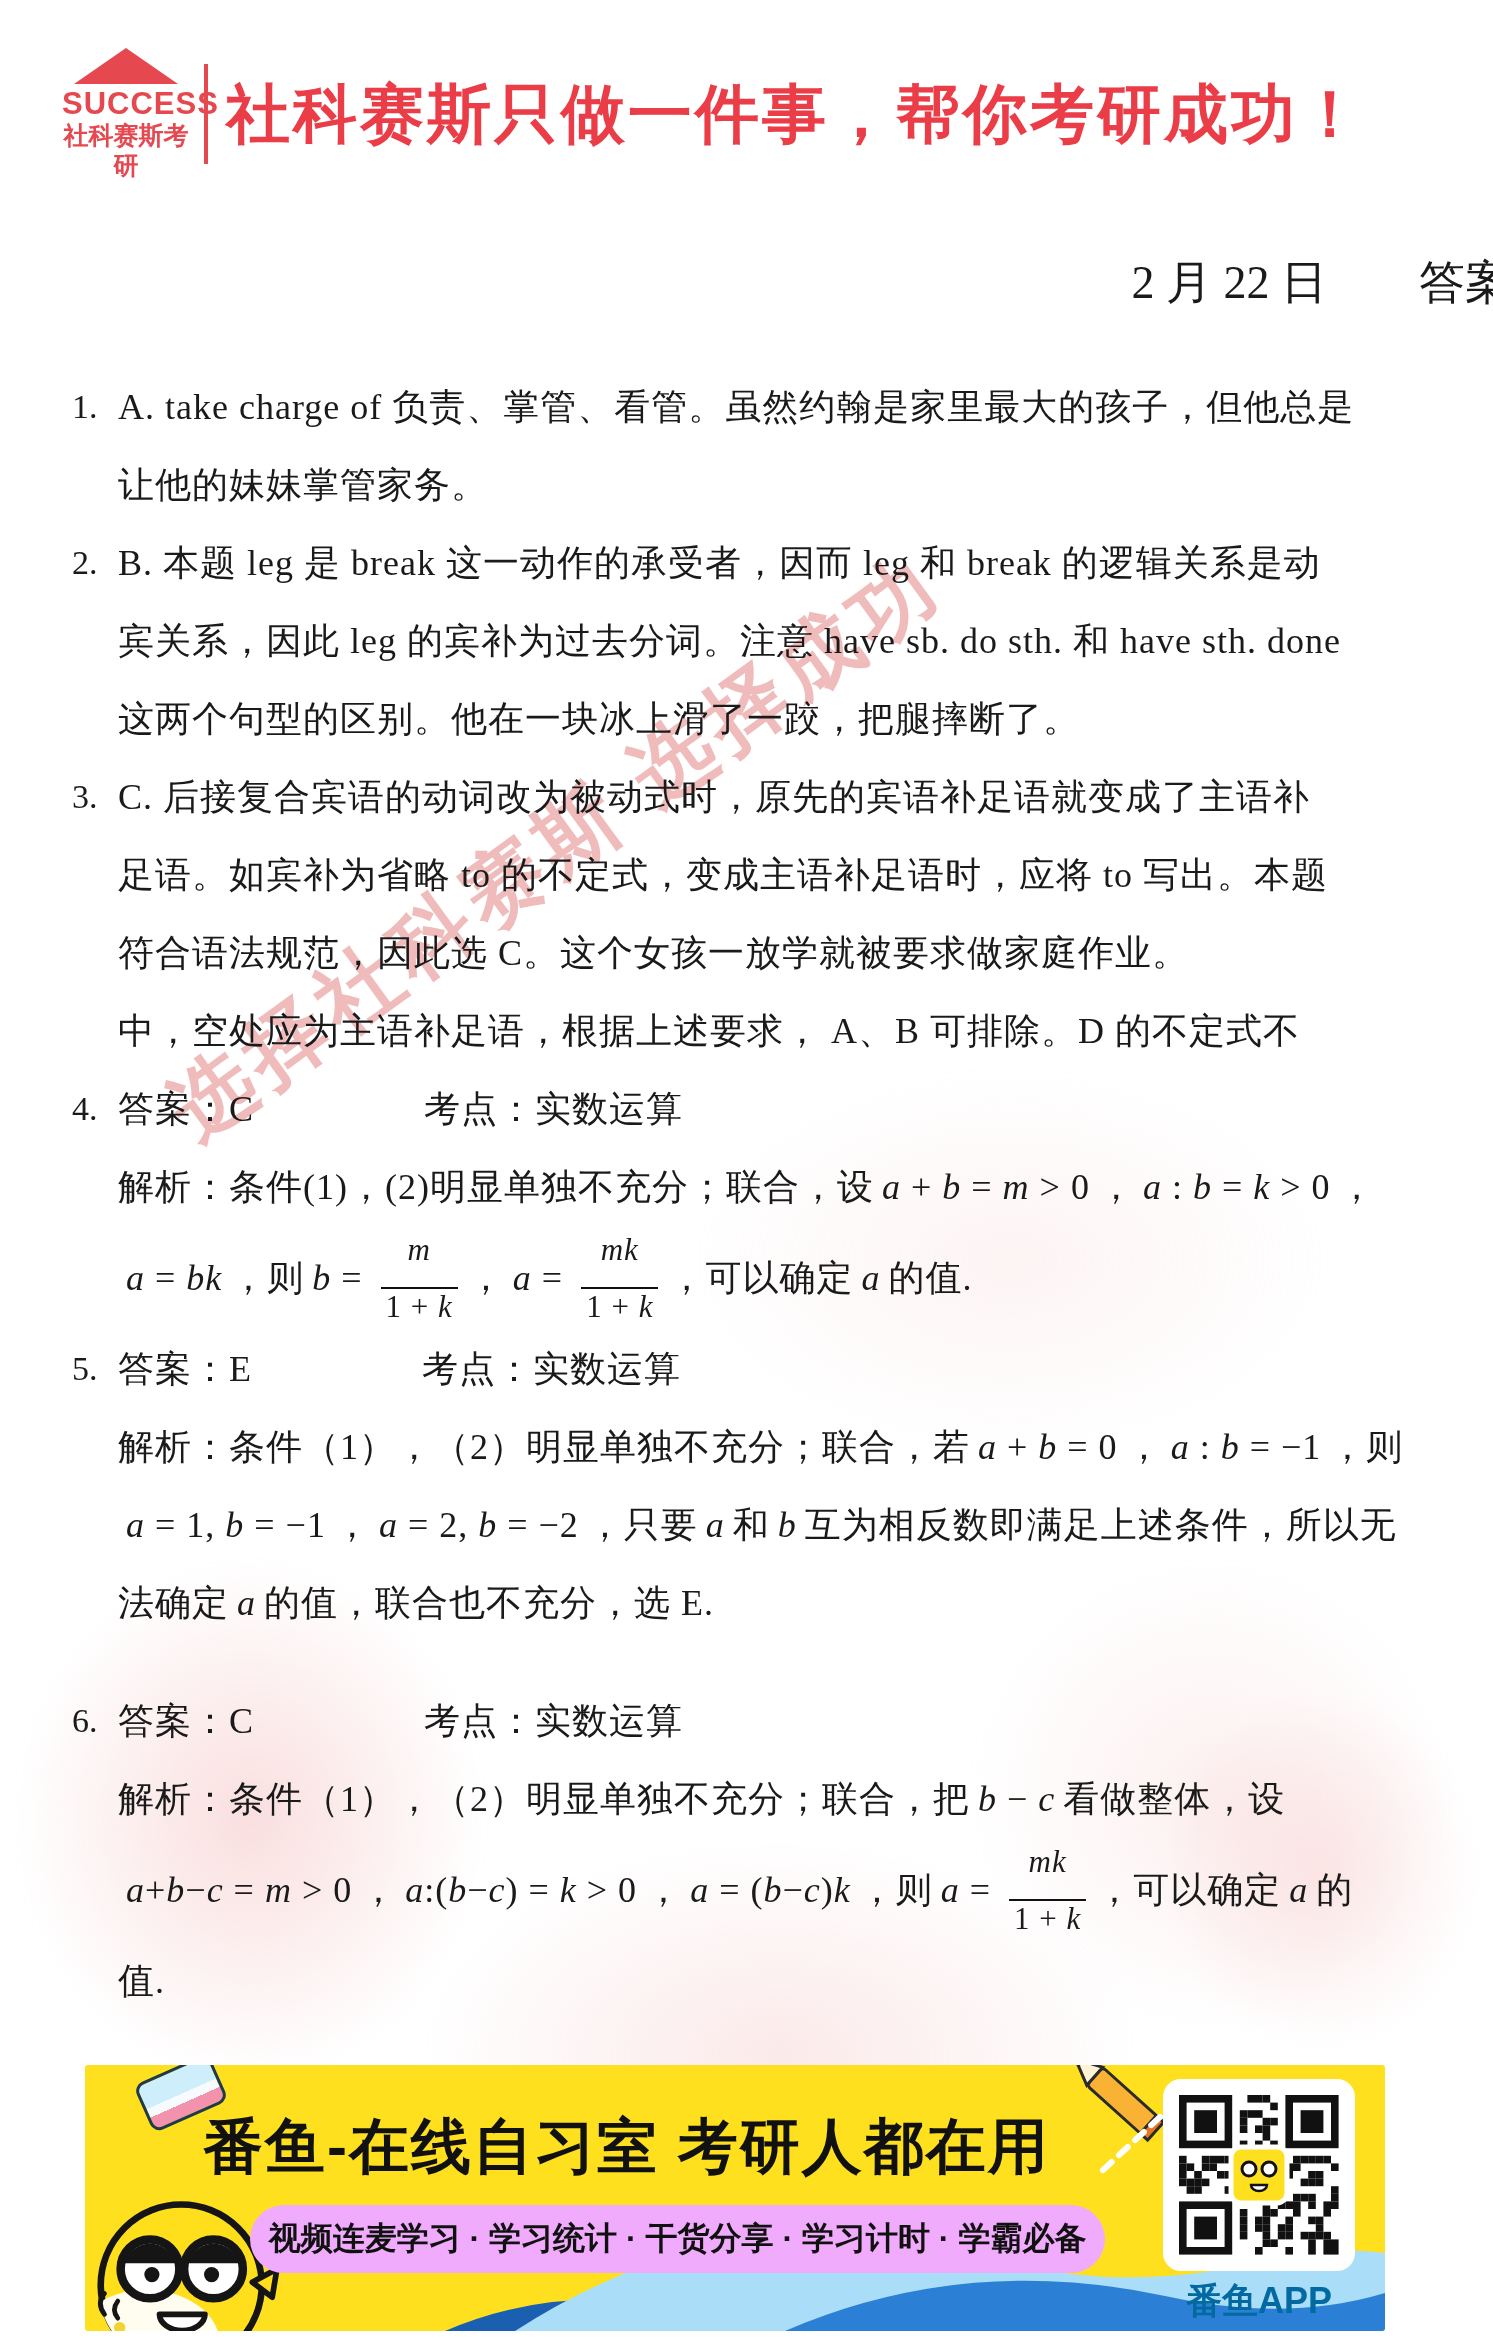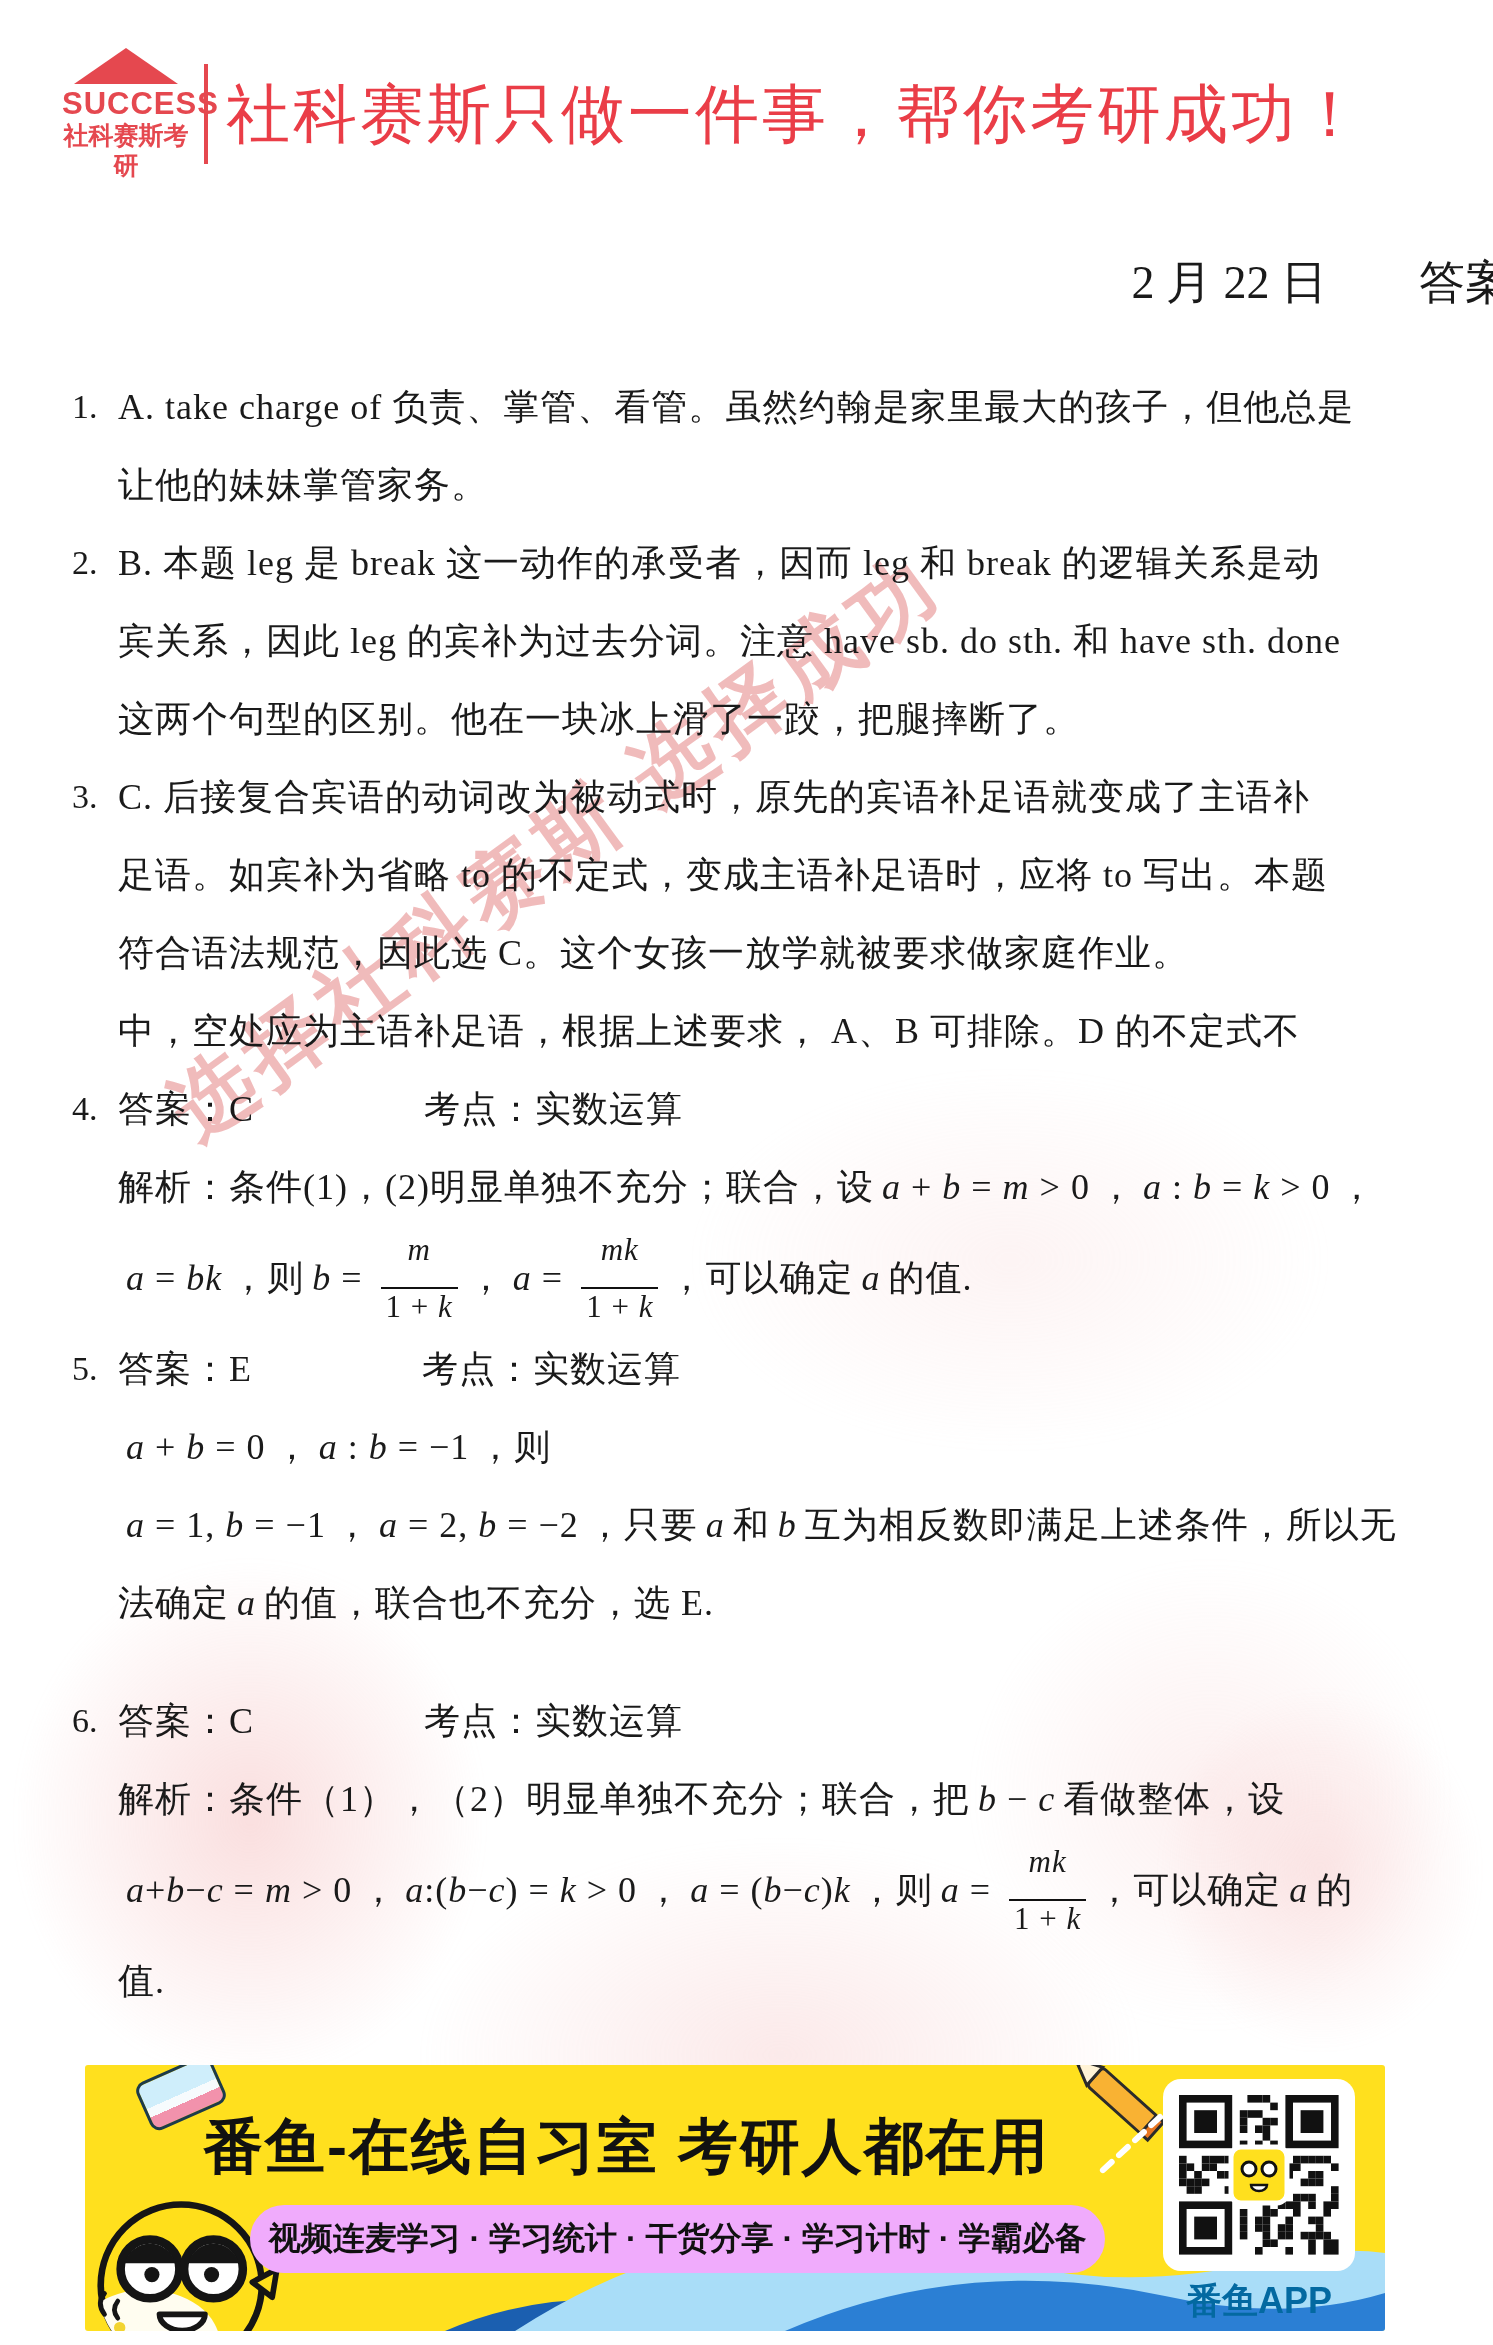--- a/index.html
+++ b/index.html
@@ -17,21 +17,21 @@
   .watermark{position:absolute;left:180px;top:1065px;transform:rotate(-36deg);transform-origin:0 50%;
      font-size:82px;font-weight:bold;letter-spacing:8px;color:rgba(228,132,132,.55);white-space:nowrap;z-index:1;}
 
   
   header{position:absolute;left:62px;top:54px;right:55px;height:120px;display:flex;align-items:center;z-index:2;}
   .logo{width:128px;text-align:center;flex:none;}
   .roof{width:0;height:0;margin:0 auto 4px auto;border-left:52px solid transparent;border-right:52px solid transparent;border-bottom:36px solid #E5484F;}
   .brand{font-family:"Liberation Sans","DejaVu Sans",sans-serif;font-weight:bold;font-size:31px;letter-spacing:1px;color:#E5484F;line-height:1.05;}
   .brand-sub{font-family:"Liberation Sans","DejaVu Sans",sans-serif;font-weight:bold;font-size:25px;color:#E5484F;line-height:1.2;}
   .hdivider{width:4px;height:100px;background:#E5484F;margin:0 18px 0 14px;flex:none;}
-  .slogan{font-family:"Liberation Sans","DejaVu Sans",sans-serif;font-weight:normal;font-size:64px;letter-spacing:3px;color:#EA3D47;white-space:nowrap;}
+  .slogan{font-family:"Liberation Sans","DejaVu Sans",sans-serif;font-weight:bold;font-size:64px;letter-spacing:3px;color:#EA3D47;white-space:nowrap;}
 
   
   .title{position:absolute;left:0;top:252px;width:100%;text-align:right;font-size:46px;font-weight:normal;margin:0;z-index:2;padding-left:18px;}
   .tgap{display:inline-block;width:92px;}
 
   
   main{position:absolute;left:72px;top:368px;right:50px;z-index:2;font-size:36px;}
   .item{position:relative;margin-left:46px;}
   .item.m-top{margin-top:40px;}
   .num{position:absolute;left:-46px;top:0;height:78px;display:flex;align-items:center;font-size:34px;}
@@ -157,20 +157,21 @@
         </div>
       </div>
       <div class="item">
         <div class="num">5.</div>
         <div class="line">
           <span>答案：E</span>
           <span class="gap"></span>
           <span>考点：实数运算</span>
         </div>
         <div class="line">
+          <span>解析：条件（1），（2）明显单独不充分；联合，若</span>
           <span class="m"><i>a</i> + <i>b</i> = 0</span>
           <span>，</span>
           <span class="m"><i>a</i> : <i>b</i> = −1</span>
           <span>，则</span>
         </div>
         <div class="line">
           <span class="m"><i>a</i> = 1, <i>b</i> = −1</span>
           <span>，</span>
           <span class="m"><i>a</i> = 2, <i>b</i> = −2</span>
           <span>，只要</span>

